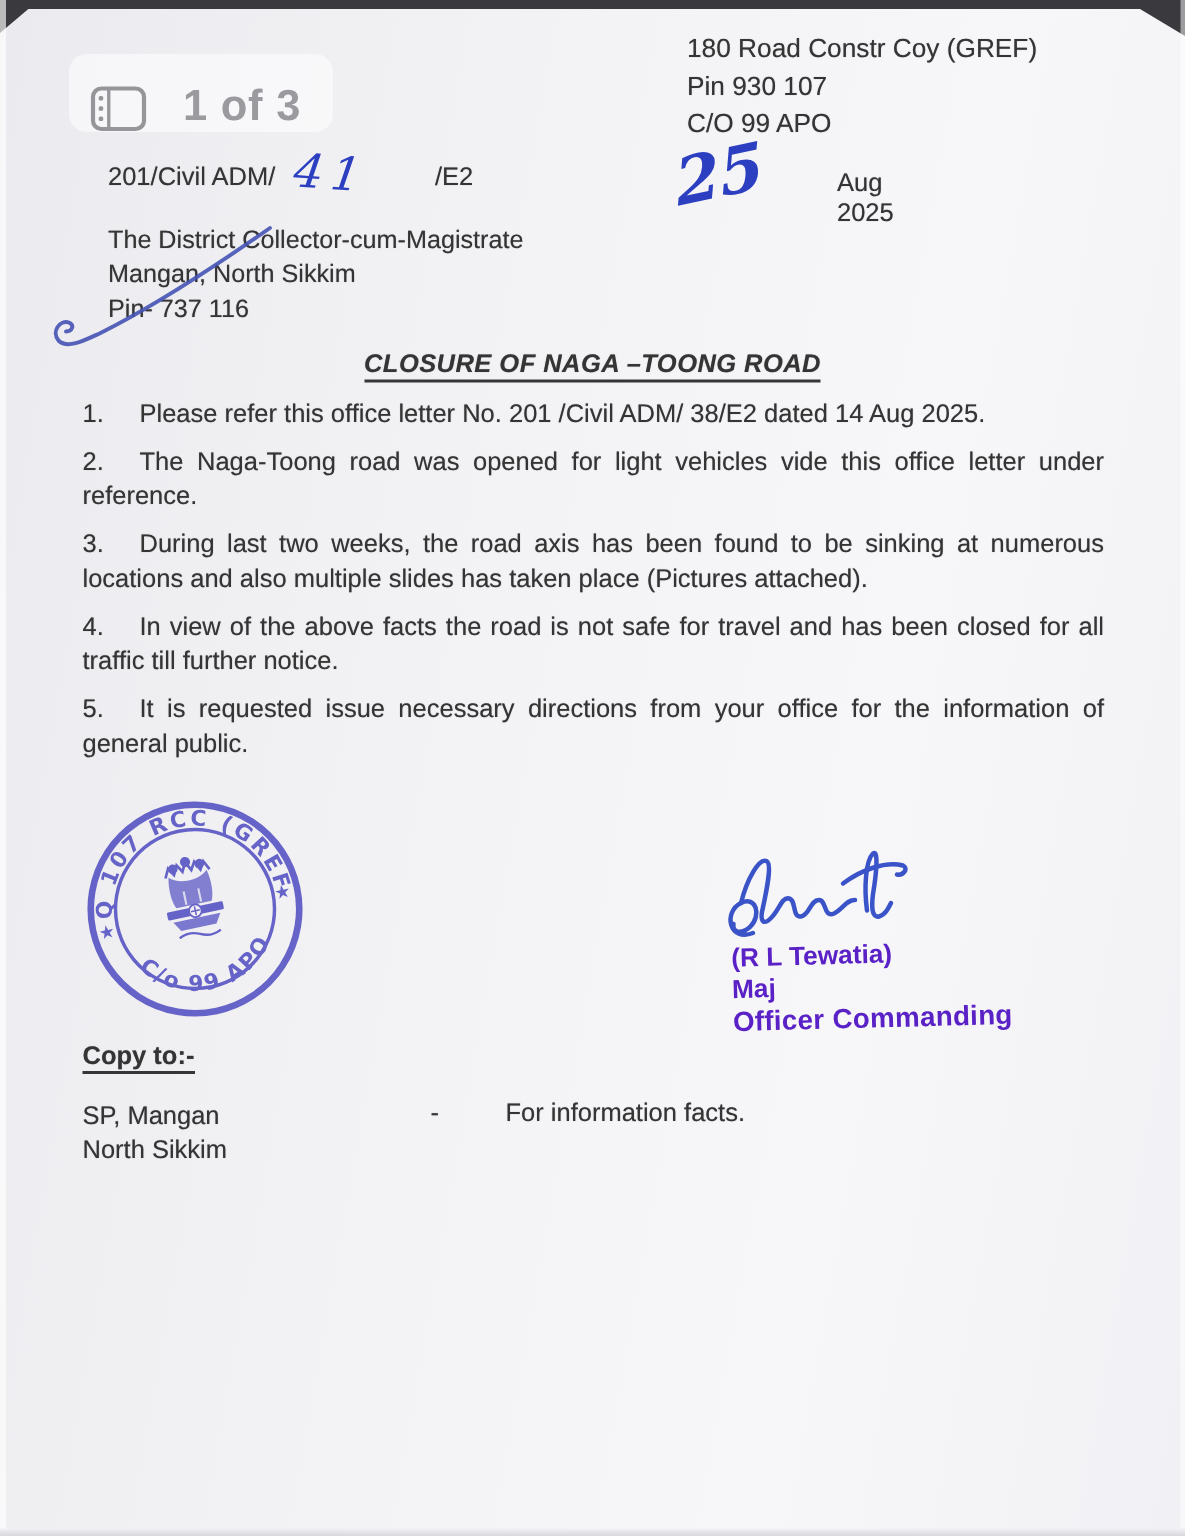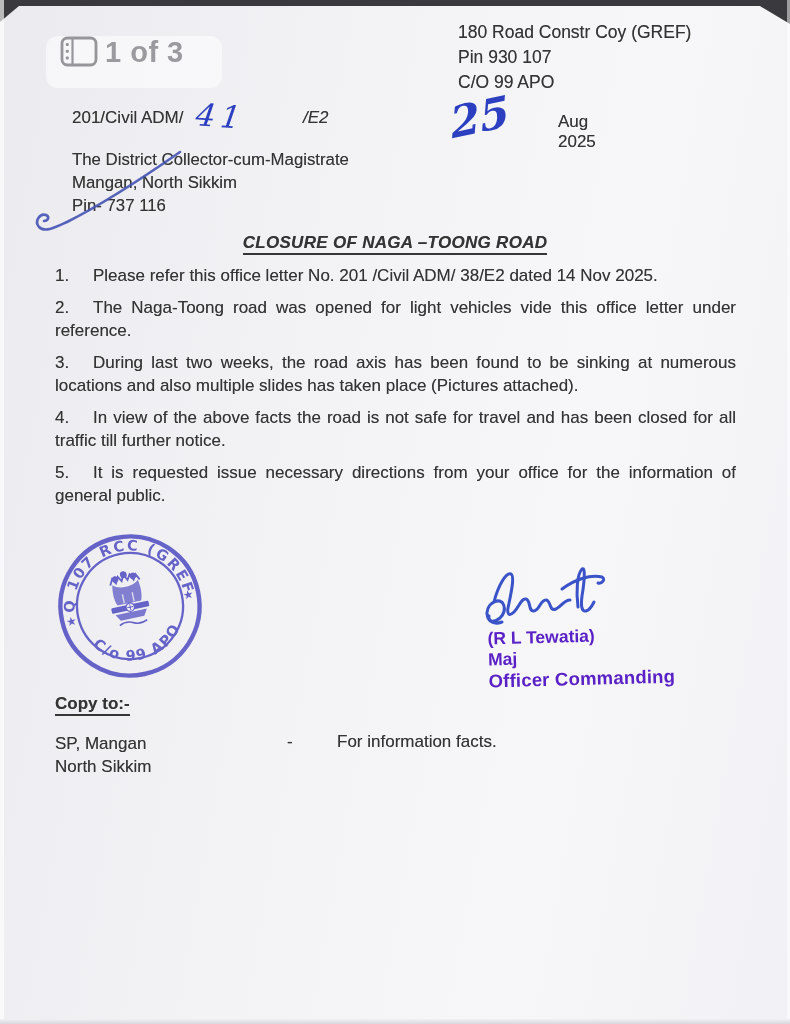--- a/index.html
+++ b/index.html
@@ -17,29 +17,29 @@
   .edge-left{position:absolute;top:0;left:0;width:4px;height:100%;background:rgba(255,255,255,.65);}
   .edge-right{position:absolute;top:0;right:0;width:3px;height:100%;background:rgba(255,255,255,.5);}
   .photo-bottom-edge{position:absolute;bottom:0;left:0;width:100%;height:5px;
     background:linear-gradient(#f1f0f4,#d8d7dc);}
 
   .doc{color:#343434;text-shadow:0 0 .6px rgba(60,60,60,.55);}
 
   
   .indicator{
     position:absolute;left:46px;top:36px;width:176px;height:52px;border-radius:12px;
-    background:rgba(255,255,255,.55);display:flex;align-items:flex-start;gap:7px;padding-left:14px;
+    background:rgba(255,255,255,.55);display:flex;align-items:flex-end;gap:24px;padding-left:14px;
     box-sizing:border-box;
   }
   .indicator .label{font-size:29px;font-weight:600;color:#9b9b9f;letter-spacing:.5px;text-shadow:none;}
 
   .letterhead{position:absolute;left:458px;top:20px;font-size:17.5px;line-height:25px;}
 
   .refline{position:absolute;left:72px;top:108px;font-size:17px;text-align:right;}
-  .refline .suffix{position:absolute;left:231px;top:0;font-style:italic;}
+  .refline .suffix{position:absolute;left:218px;top:0;}
   .hand{color:#2b3fc0;font-family:"DejaVu Serif", serif;font-style:italic;text-shadow:none;}
   .serial{position:absolute;left:124px;top:-10px;font-size:31px;letter-spacing:5px;
     transform:rotate(4deg) skewX(-4deg);}
   .dateline{position:absolute;left:450px;top:92px;}
   .day{font-size:43px;display:inline-block;transform:rotate(-12deg) skewX(-6deg);font-weight:600;}
   .monthyear{position:absolute;left:60px;top:20px;font-size:17px;color:#343434;
     font-family:"Liberation Sans", sans-serif;font-style:normal;text-shadow:0 0 .6px rgba(60,60,60,.55);margin-left:48px;}
 
   .addressee{position:absolute;left:72px;top:148px;font-size:16.8px;line-height:23px;}
 
@@ -115,21 +115,21 @@
 
   <svg class="scribble" width="270" height="110" viewBox="0 0 270 110">
     <path d="M 165,12 C 122,42 80,68 52,82 C 41,87 30,93 24,87 C 19,81 25,73 31,75 C 35,77 33,81 29,81" fill="none" stroke="#4553b4" stroke-width="2.6" stroke-linecap="round" opacity=".9"></path>
   </svg>
 
   <div class="subject doc">
     <span>CLOSURE OF NAGA –TOONG ROAD</span>
   </div>
 
   <div class="paras doc">
-    <p class="para"><span class="pnum">1.</span><span>Please refer this office letter No. 201 /Civil ADM/ 38/E2 dated 14 Nov 2025.</span></p>
+    <p class="para"><span class="pnum">1.</span><span>Please refer this office letter No. 201 /Civil ADM/ 38/E2 dated 14 Aug 2025.</span></p>
     <p class="para"><span class="pnum">2.</span><span>The Naga-Toong road was opened for light vehicles vide this office letter under reference.</span></p>
     <p class="para"><span class="pnum">3.</span><span>During last two weeks, the road axis has been found to be sinking at numerous locations and also multiple slides has taken place (Pictures attached).</span></p>
     <p class="para"><span class="pnum">4.</span><span>In view of the above facts the road is not safe for travel and has been closed for all traffic till further notice.</span></p>
     <p class="para"><span class="pnum">5.</span><span>It is requested issue necessary directions from your office for the information of general public.</span></p>
   </div>
 
   <svg class="seal" width="170" height="170" viewBox="0 0 170 170">
     <g transform="rotate(-12 85 85)" stroke="#5350c2" fill="#5350c2" opacity=".88">
       <circle cx="85" cy="85" r="69.5" fill="none" stroke-width="4.4"></circle>
       <circle cx="85" cy="85" r="53" fill="none" stroke-width="2.3"></circle>

